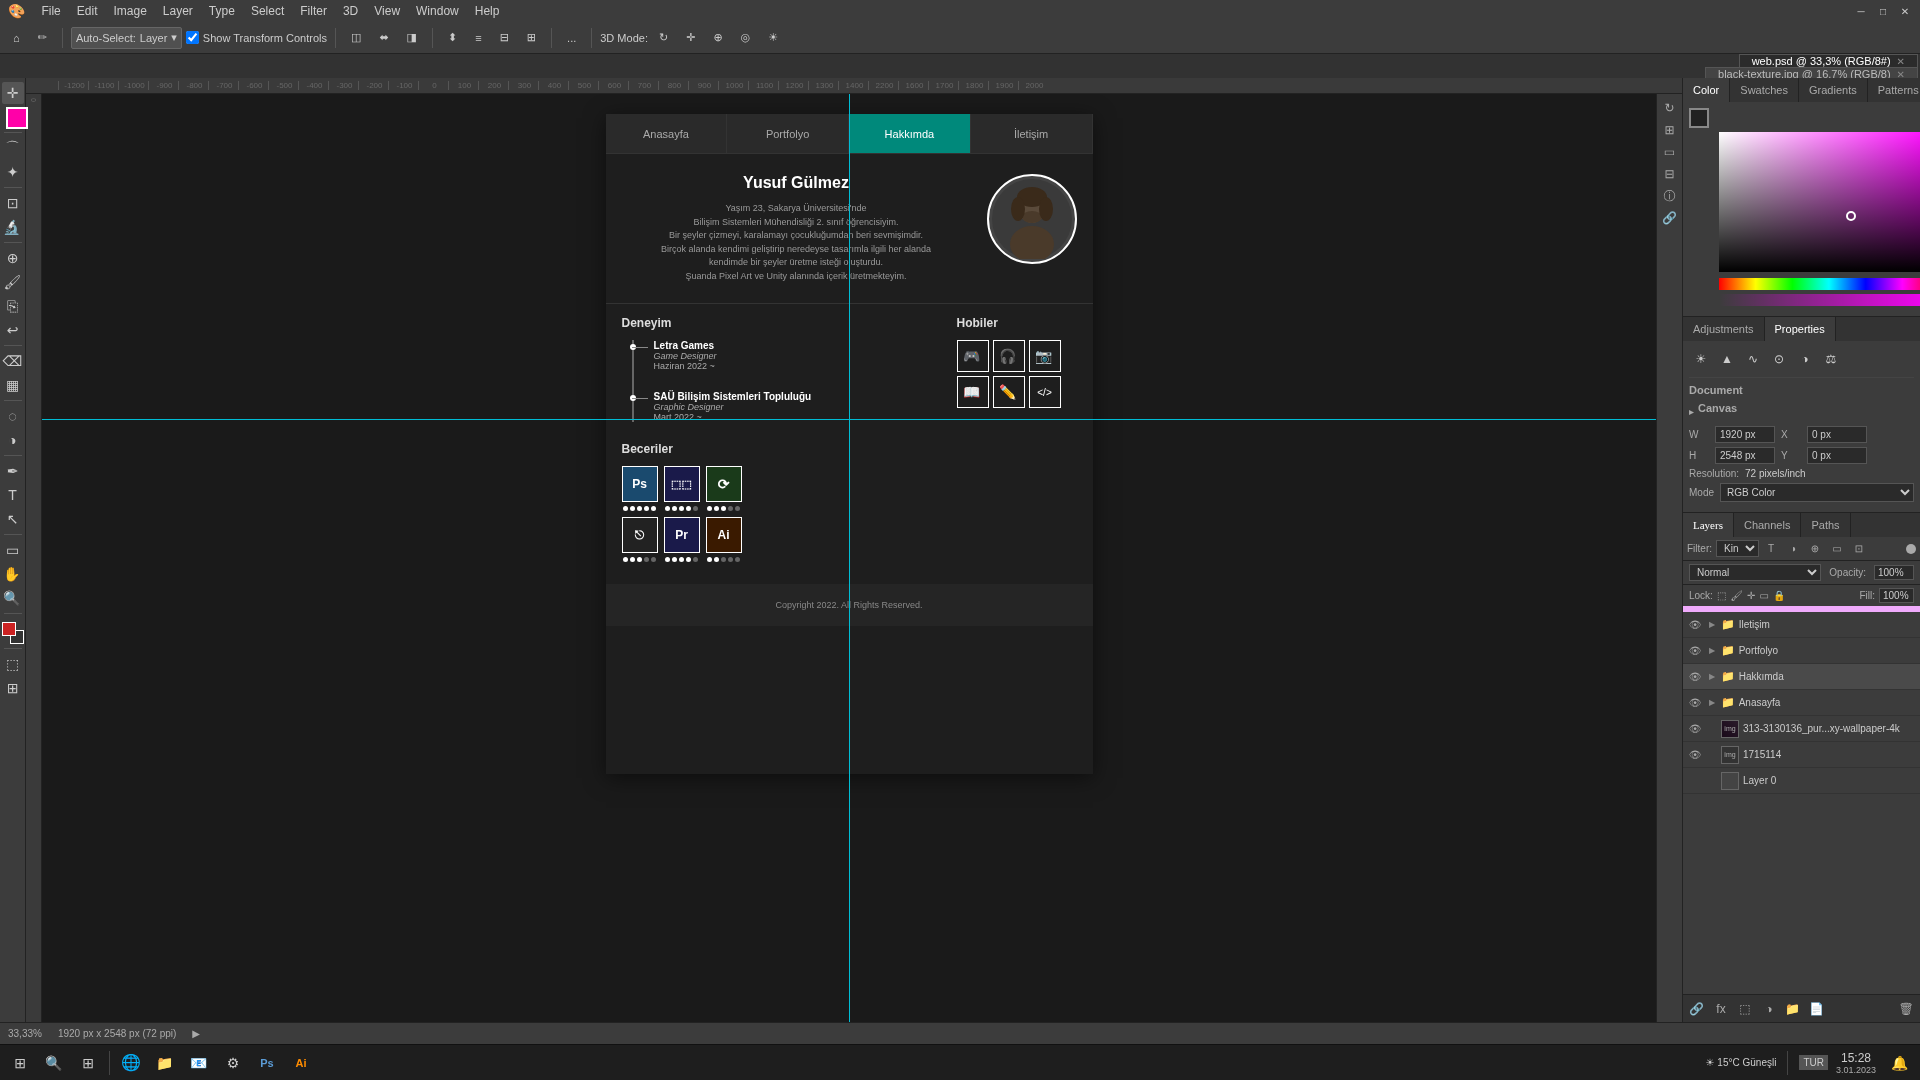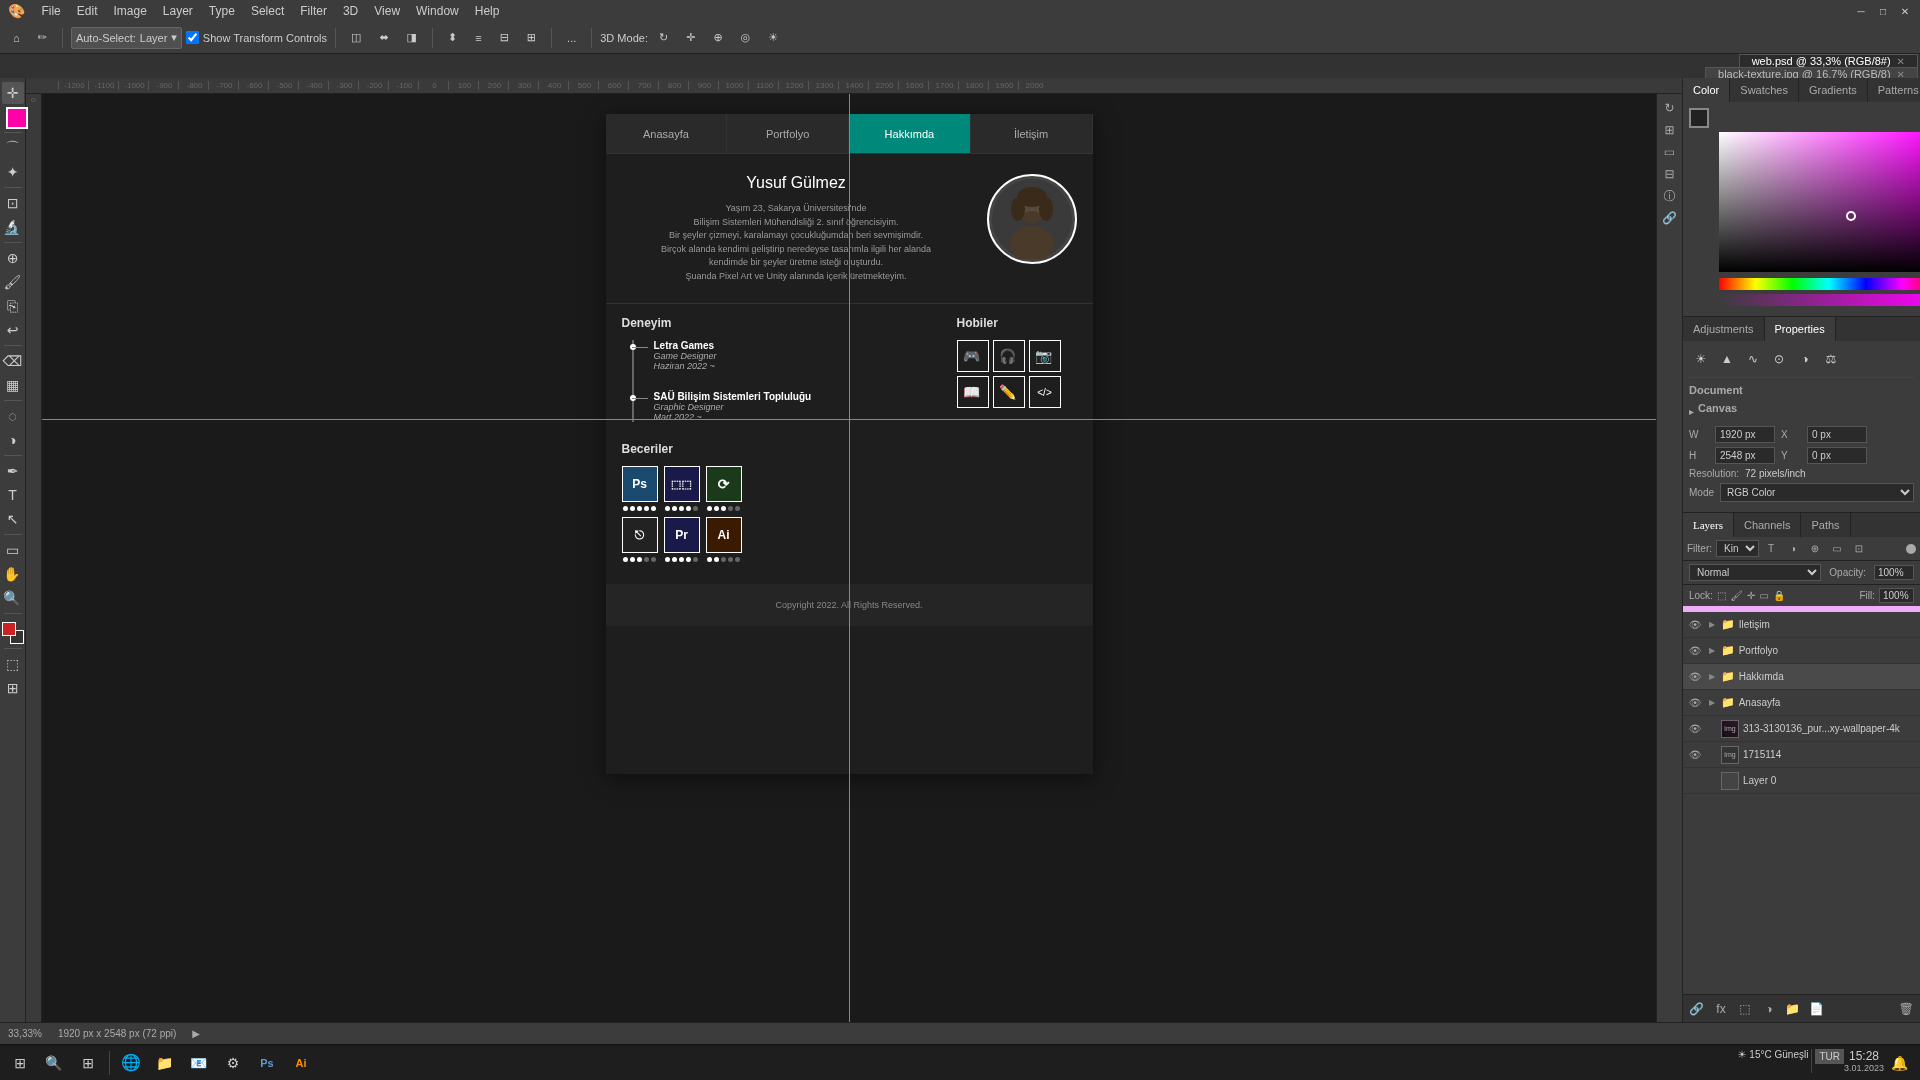--- a/index.html
+++ b/index.html
@@ -216,21 +216,21 @@
       padding: 20px 16px;
       gap: 16px;
       border-bottom: 1px solid #333;
     }
     .about-text {
       flex: 1;
     }
     .about-text h2 {
       color: #fff;
       font-size: 16px;
-      font-weight: 400;
+      font-weight: 700;
       margin-bottom: 10px;
       text-align: center;
     }
     .about-text p {
       color: #999;
       font-size: 9px;
       line-height: 1.5;
       text-align: center;
     }
     .avatar-circle {
@@ -286,21 +286,21 @@
     .timeline-dot-line {
       position: absolute;
       left: -22px;
       top: 7px;
       width: 16px;
       height: 1px;
       background: #888;
     }
     .exp-company { color: #fff; font-size: 10px; font-weight: 600; }
     .exp-role { color: #aaa; font-size: 9px; font-style: italic; }
-    .exp-date { color: #aaa; font-size: 9px; font-style: italic; }
+    .exp-date { color: #aaa; font-size: 9px; }
 
     
     .skills-section { margin-top: 16px; }
     .skills-grid {
       display: grid;
       grid-template-columns: repeat(3, 36px);
       gap: 6px;
     }
     .skill-item {
       display: flex;
@@ -648,21 +648,22 @@
       justify-content: center;
       cursor: pointer;
       border-radius: 2px;
       font-size: 14px;
       color: #ccc;
     }
     .taskbar-sep-v { width: 1px; height: 24px; background: #444; margin: 0 3px; }
     .taskbar-right {
       margin-left: auto;
       display: flex;
-      align-items: flex-start;
+      align-items: center;
+      gap: 8px;
       font-size: 10px;
       color: #ccc;
     }
     .time-block { text-align: center; }
     .time-block .time { font-size: 12px; }
     .time-block .date { font-size: 9px; color: #aaa; }
     .lang-badge { background: #555; padding: 2px 4px; border-radius: 0; font-size: 10px; }
 
     
     .adj-icon {

